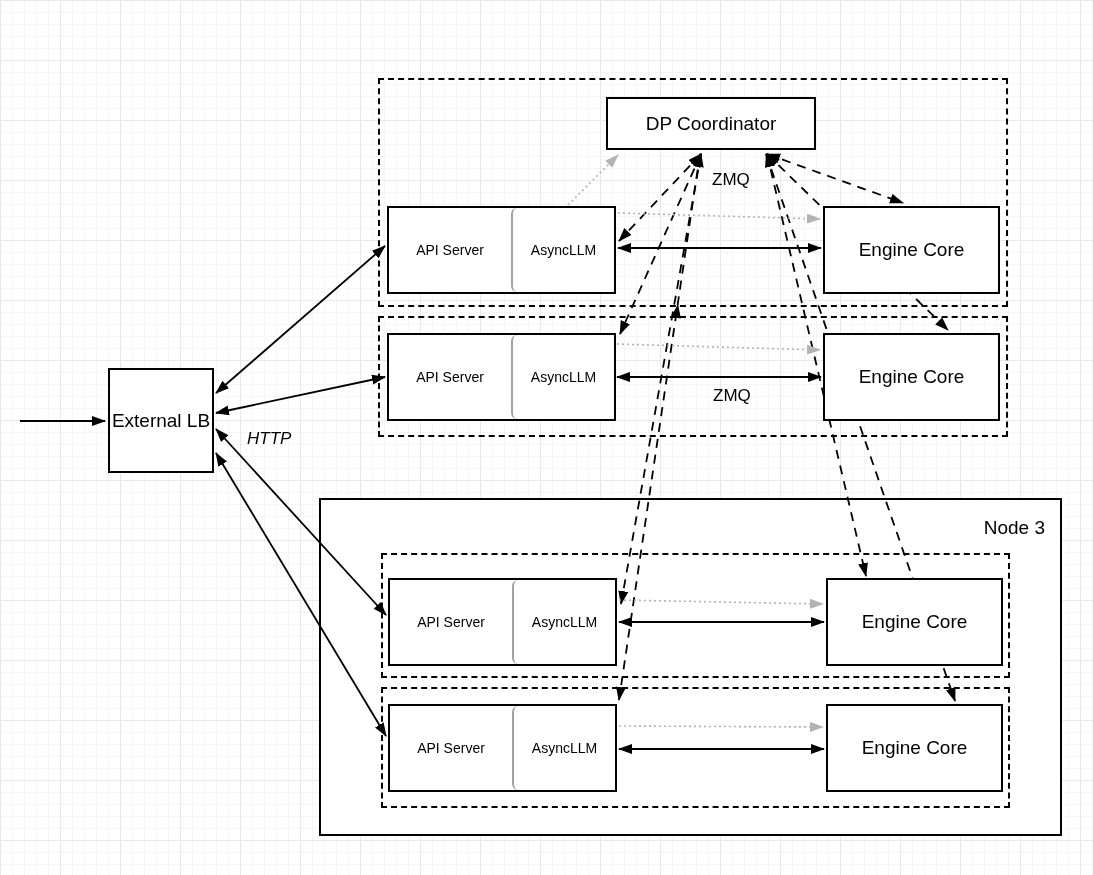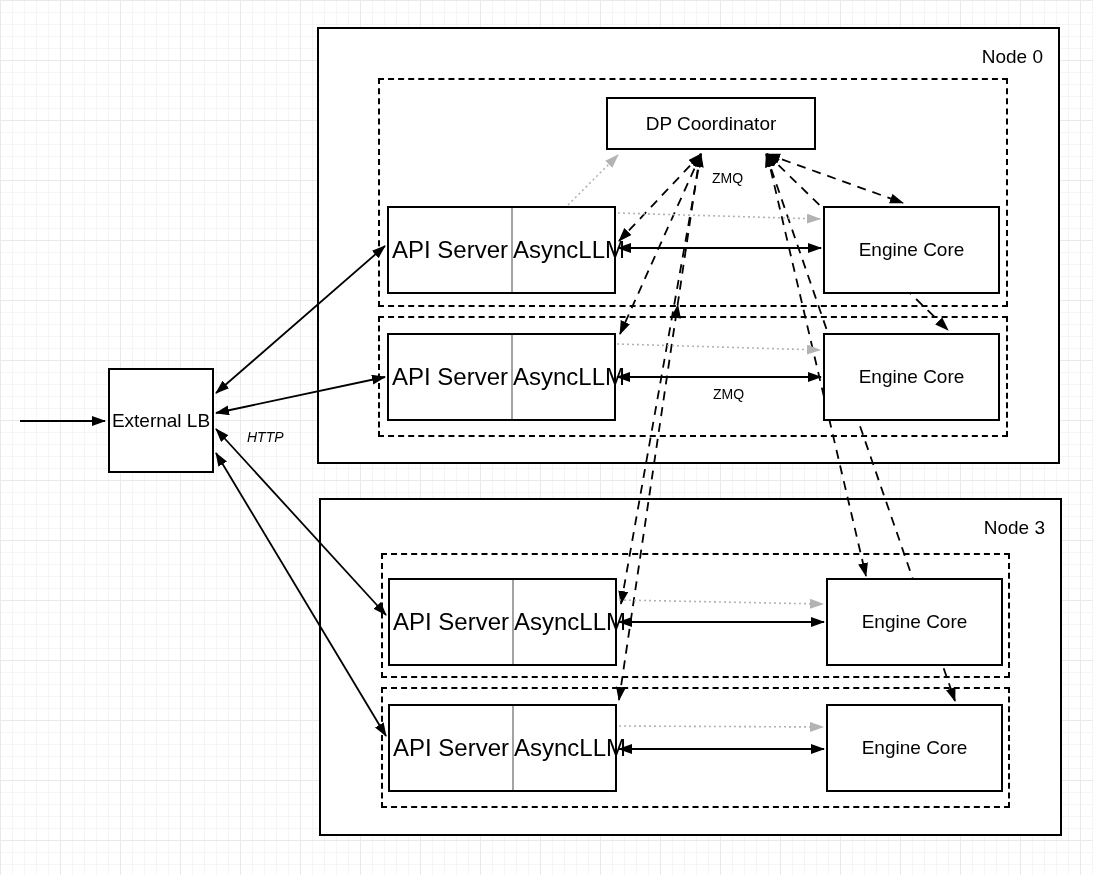--- a/index.html
+++ b/index.html
@@ -14,33 +14,30 @@
       #ffffff;
   }
   .abs{position:absolute; box-sizing:border-box;}
   .node{background:#fff; border:2px solid #000; z-index:1;}
   .node-label{position:absolute; top:17px; right:15px; font-size:19px; z-index:2;}
   .group{border:2px dashed #000; background:transparent; z-index:2;}
   svg.arrows{position:absolute; left:0; top:0; z-index:3; pointer-events:none;}
   .box{background:#fff; border:2px solid #000; display:flex; align-items:center;
        justify-content:center; text-align:center; font-size:19px; z-index:4; line-height:1.35;}
   .pair{background:#fff; border:2px solid #000; display:flex; z-index:4;}
-  .cell{display:flex; align-items:center; justify-content:center; font-size:24px;}
+  .cell{display:flex; align-items:center; justify-content:center; font-size:14px;border-radius:6px;}
   .cell-api{flex:0 0 122px;}
   .cell-async{flex:1 1 auto; border-left:2px solid #a3a3a3;}
-  .edge-label{font-size:14px; z-index:5; white-space:nowrap;}
+  .edge-label{font-size:17px; z-index:5; white-space:nowrap;}
 </style>
 </head>
 <body>
 
 <div class="canvas">
 
-  <div class="abs node" style="left:317px; top:27px; width:743px; height:437px;">
-    <span class="node-label">Node 0</span>
-  </div>
   <div class="abs node" style="left:319px; top:498px; width:743px; height:338px;">
     <span class="node-label">Node 3</span>
   </div>
 
   <div class="abs group" style="left:378px; top:78px;  width:630px; height:229px;"></div>
   <div class="abs group" style="left:378px; top:316px; width:630px; height:121px;"></div>
   <div class="abs group" style="left:381px; top:553px; width:629px; height:125px;"></div>
   <div class="abs group" style="left:381px; top:687px; width:629px; height:121px;"></div>
 
   <svg class="arrows" width="1093" height="875" viewBox="0 0 1093 875">

